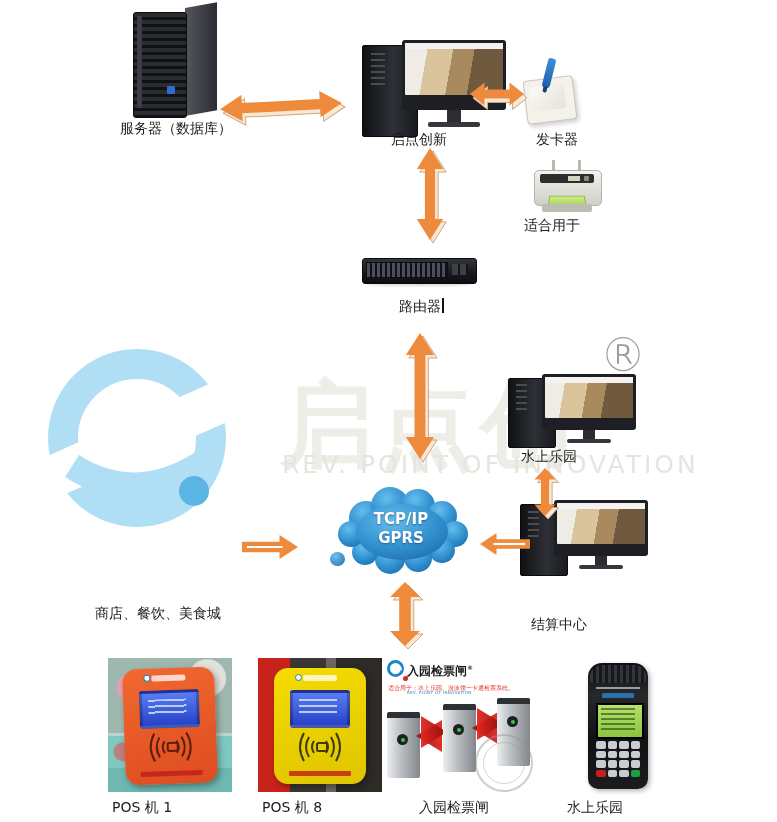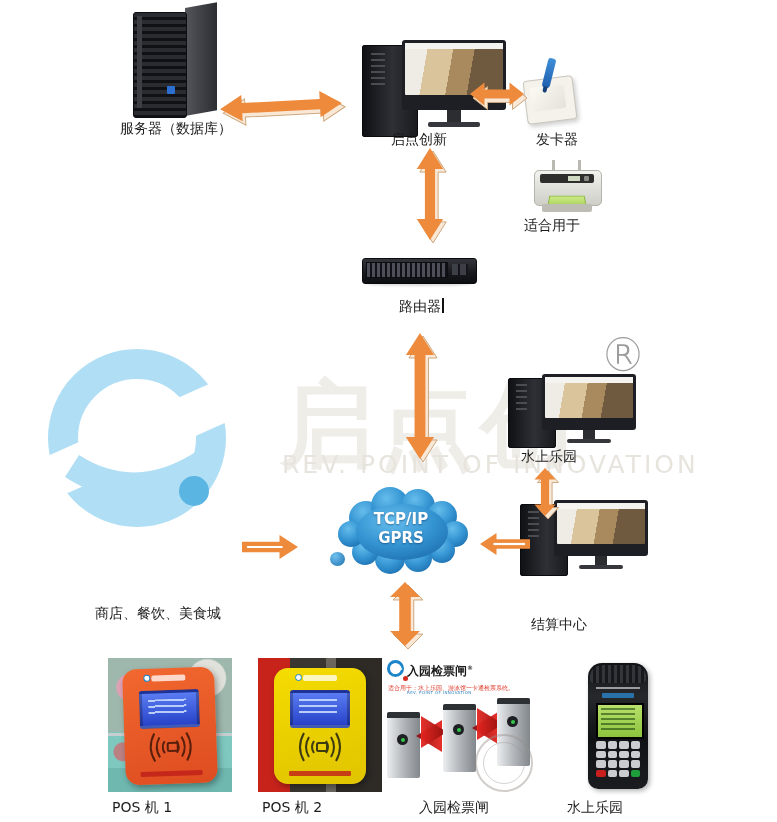--- a/index.html
+++ b/index.html
@@ -391,21 +391,21 @@
             <path d="M22 11 Q18 17 22 23"></path>
           <path d="M44 3 Q52 17 44 31"></path>
             <path d="M39 7 Q45 17 39 27"></path>
             <path d="M34 11 Q38 17 34 23"></path>
         </g>
         <rect x="25" y="13" width="10" height="8" rx="1.5" fill="none" stroke="#3c3a10" stroke-width="2"></rect>
       </svg>
       <div class="pos-note"></div>
     </div>
   </div>
-  <div class="lbl" style="left:262px;top:799px;">POS 机 2</div>
+  <div class="lbl" style="left:262px;top:799px;">POS 机 8</div>
 
   <div class="abs gate">
     <div class="brand">
       <span class="qmark">
           <span class="qdot"></span>
         </span>
       <span>
         <span class="btxt"><span>入园检票闸</span><span class="breg">®</span></span><br>
         <span class="bsub">REV. POINT OF INNOVATION</span>
       </span>

